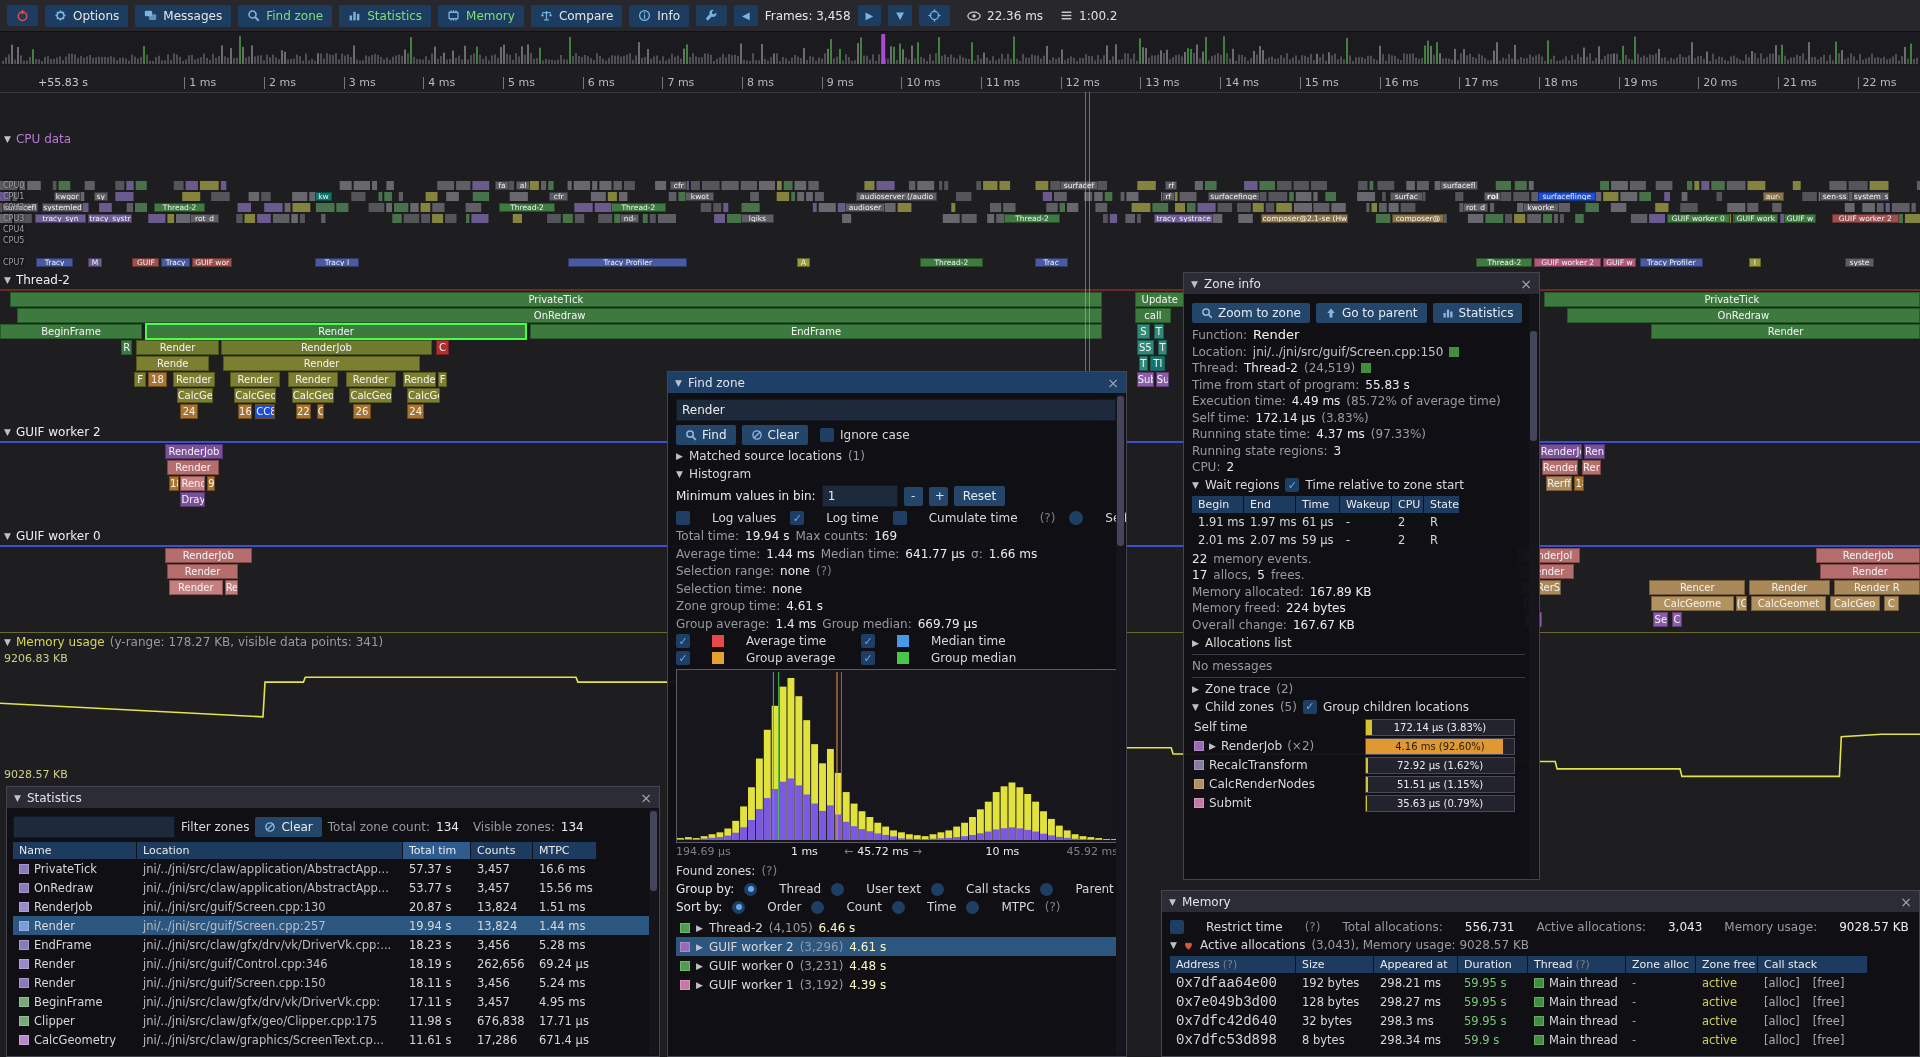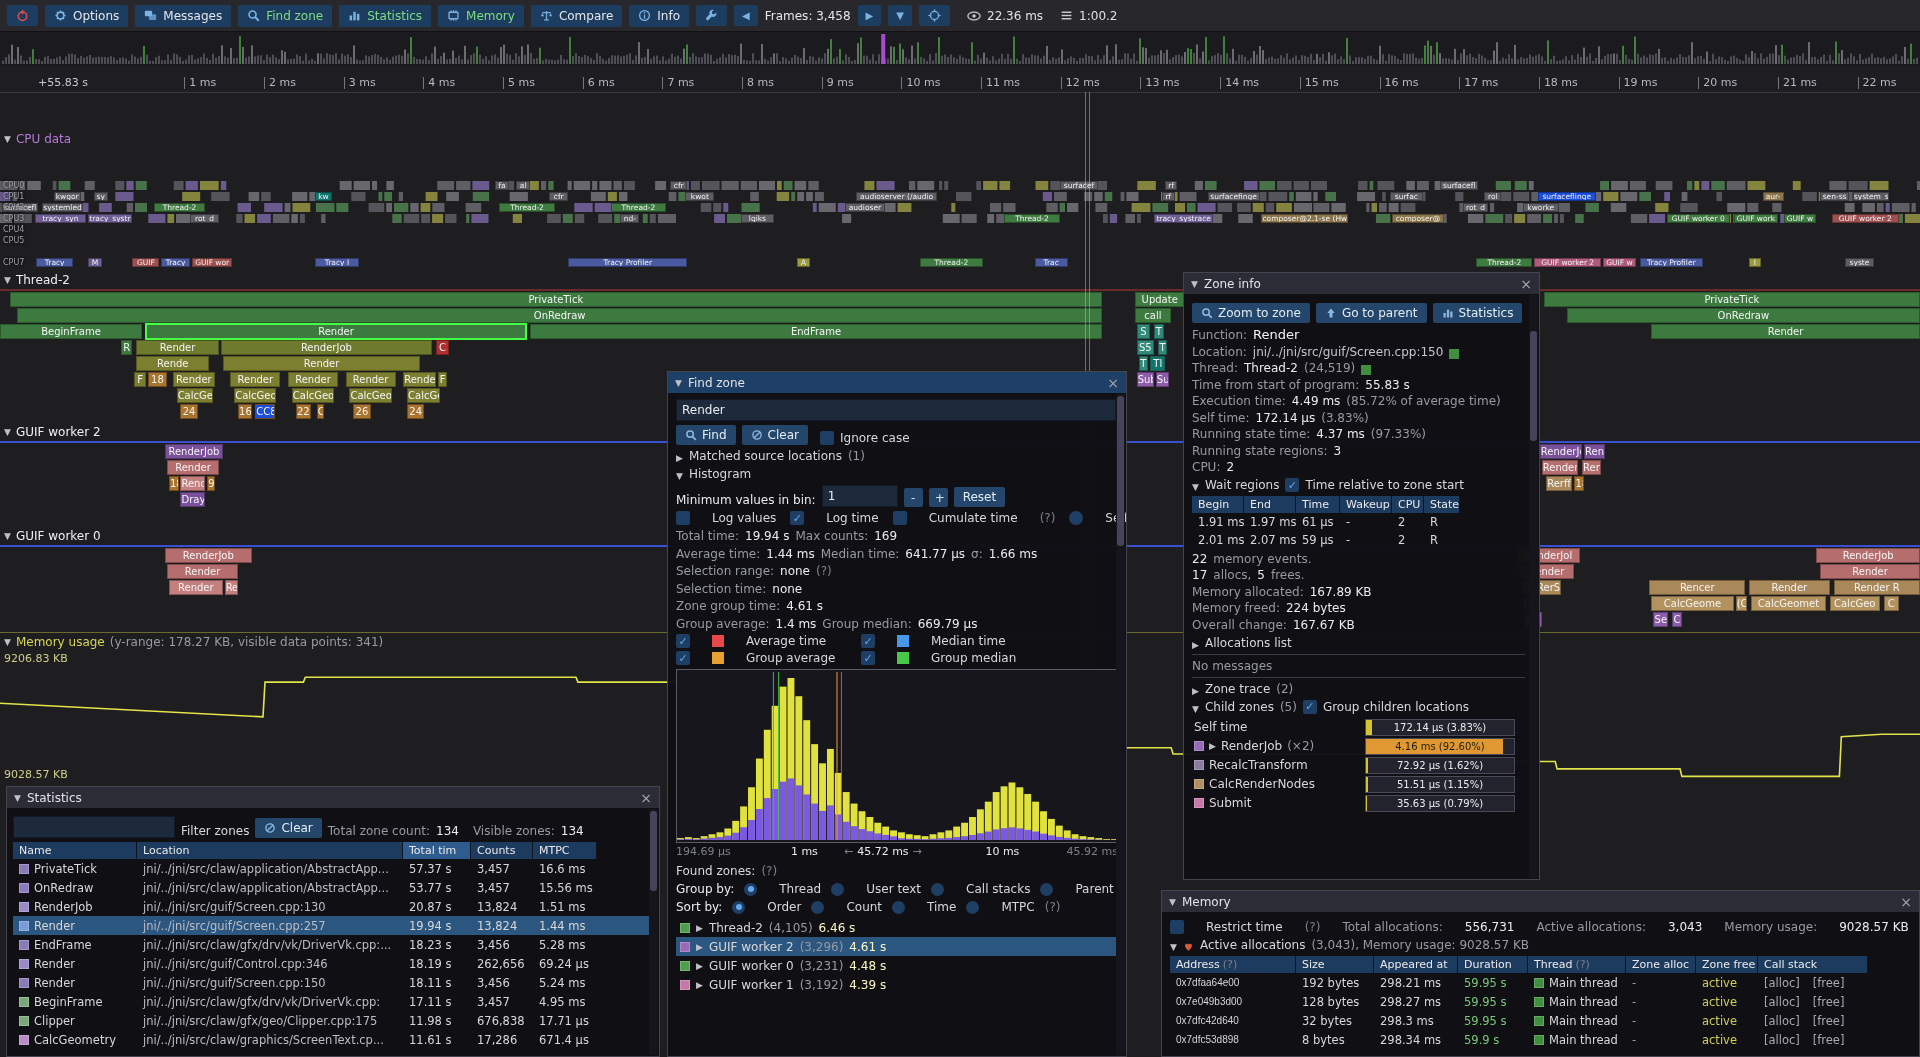--- a/index.html
+++ b/index.html
@@ -53,21 +53,21 @@
   #mem-bottom-label{top:640px}
   #mem-graph{position:absolute;top:538px;left:0;right:0;height:124px}
   .vline{position:absolute;top:92px;height:698px;width:1px;background:rgba(190,190,200,.5);z-index:3}
   
   .window{position:absolute;background:rgba(16,16,20,.97);border:1px solid #454551;box-sizing:border-box;
           display:flex;flex-direction:column;z-index:10;overflow:hidden}
   .titlebar{flex:none;height:21px;display:flex;align-items:center;gap:6px;padding:0 7px;background:#2c2c36;color:#e2e2e6}
   .window.focus .titlebar{background:#1e4066}
   .close-x{margin-left:auto;color:#a8a8b0;font-size:14px;line-height:1}
   .wbody{position:relative;flex:1;padding:6px 8px;overflow:hidden}
-  .hrow{display:flex;align-items:flex-end;gap:6px;margin:4px 0;white-space:nowrap}
+  .hrow{display:flex;align-items:center;gap:6px;margin:4px 0;white-space:nowrap}
   .hrow.tight{margin:2.5px 0}
   .text-input{background:#1c2a3c;border:1px solid #101a26;color:#ececf0;font:12px "DejaVu Sans",sans-serif;
               padding:2px 5px;height:16px}
   #fz-input{width:calc(100% - 14px)}
   .text-input.small{width:64px}
   .sqbtn{width:19px;height:19px;background:#24466a;border:none;color:#cfe2f4;font:12px "DejaVu Sans",sans-serif;border-radius:2px}
   .wbtn{display:inline-flex;align-items:center;gap:5px;background:#24466a;border:none;border-radius:2px;
         color:#e2ecf6;font:12px "DejaVu Sans",sans-serif;padding:3px 9px;white-space:nowrap}
   .wbtn svg{color:#8ab8e4}
   .cb{width:14px;height:14px;background:#1e3f63;border-radius:2px;display:inline-flex;align-items:center;justify-content:center;flex:none}
@@ -81,21 +81,21 @@
   .gsq{width:10px;height:10px;background:#3f8f3f;flex:none;display:inline-block}
   .tbl-hdr{display:flex;margin-top:2px}
   .hcell{background:#1d3a5f;border-right:1px solid #10131a;padding:2px 6px;font-size:11px;color:#eaeaea;
          box-sizing:border-box;overflow:hidden;white-space:nowrap;flex:none;display:flex;gap:3px}
   .hcell.sorted{background:#2e5c8e}
   .trow{display:flex;height:19px;align-items:center}
   .trow.small{height:18px}
   .trow.sel{background:#2a567f}
   .cell{padding:0 6px;box-sizing:border-box;overflow:hidden;white-space:nowrap;display:flex;align-items:center;gap:5px;flex:none;font-size:11.5px}
   .cell.loc{color:#bcbcc4}
-  .mono{font-family:Liberation Sans, sans-serif;font-size:10px;color:#d6d6da}
+  .mono{font-family:Liberation Mono, monospace;font-size:14px;color:#d6d6da}
   .green-val{color:#79c979}
   .active-val{color:#cfcf55}
   .cs-link{color:#a8a8b0;margin-right:8px}
   .sep{height:1px;background:#3a3a44;margin:4px 0}
   .scrollbar{position:absolute;top:22px;bottom:1px;right:1px;width:9px;background:#15151b}
   .scrollbar .thumb{position:absolute;left:1px;right:1px;background:#44445a;border-radius:3px}
   .fn-name{color:#f2f2f2;font-size:13px}
   .loc{color:#c4c4cc;overflow:hidden;text-overflow:ellipsis}
   .child-row{display:flex;align-items:center;height:19px;gap:6px}
   .child-name{flex:1;display:flex;align-items:center;gap:5px;overflow:hidden;white-space:nowrap;padding-left:2px}
@@ -1098,21 +1098,21 @@
           </svg>
           <div class="cpu-zone" style="left: 2.8%; width: 1.4%; background: rgb(93, 93, 99);">kwgor</div>
           <div class="cpu-zone" style="left: 4.9%; width: 0.7%; background: rgb(93, 93, 99);">sy</div>
           <div class="cpu-zone" style="left: 16.4%; width: 0.9%; background: #0f766e;">kw</div>
           <div class="cpu-zone" style="left: 28.6%; width: 1%; background: rgb(93, 93, 99);">cfr</div>
           <div class="cpu-zone" style="left: 35.7%; width: 1.5%; background: rgb(93, 93, 99);">kwot</div>
           <div class="cpu-zone" style="left: 44.6%; width: 4.2%; background: rgb(93, 93, 99);">audioserver (/audio</div>
           <div class="cpu-zone" style="left: 60.5%; width: 0.7%; background: rgb(93, 93, 99);">rf</div>
           <div class="cpu-zone" style="left: 62.9%; width: 2.7%; background: rgb(93, 93, 99);">surfacefinge</div>
           <div class="cpu-zone" style="left: 72.4%; width: 1.7%; background: rgb(93, 93, 99);">surfac</div>
-          <div class="cpu-zone" style="left: 77.3%; width: 0.9%; background: rgb(93, 93, 99);">rol</div>
+          <div class="cpu-zone" style="left: 77.3%; width: 0.9%; background: rgb(93, 93, 99); font-weight: bold;">rol</div>
           <div class="cpu-zone" style="left: 80.1%; width: 3%; background: #1d4ed8;">surfaceflinge</div>
           <div class="cpu-zone" style="left: 91.8%; width: 1.1%; background: rgb(138, 116, 74);">aur-</div>
           <div class="cpu-zone" style="left: 94.8%; width: 1.5%; background: rgb(93, 93, 99);">sen-ss</div>
           <div class="cpu-zone" style="left: 96.5%; width: 1.9%; background: rgb(93, 93, 99);">system_s</div>
           <span class="cpu-label">CPU1</span>
         </div>
         <div class="cpu-row" style="top: 22px;">
           <svg class="cpu-noise" width="100%" height="11" viewBox="0 0 1920 11" preserveAspectRatio="none">
             <rect x="0.0" y="1" width="16.6" height="9" fill="#54545a"></rect>
             <rect x="18.6" y="1" width="4.6" height="9" fill="#54545a"></rect>

